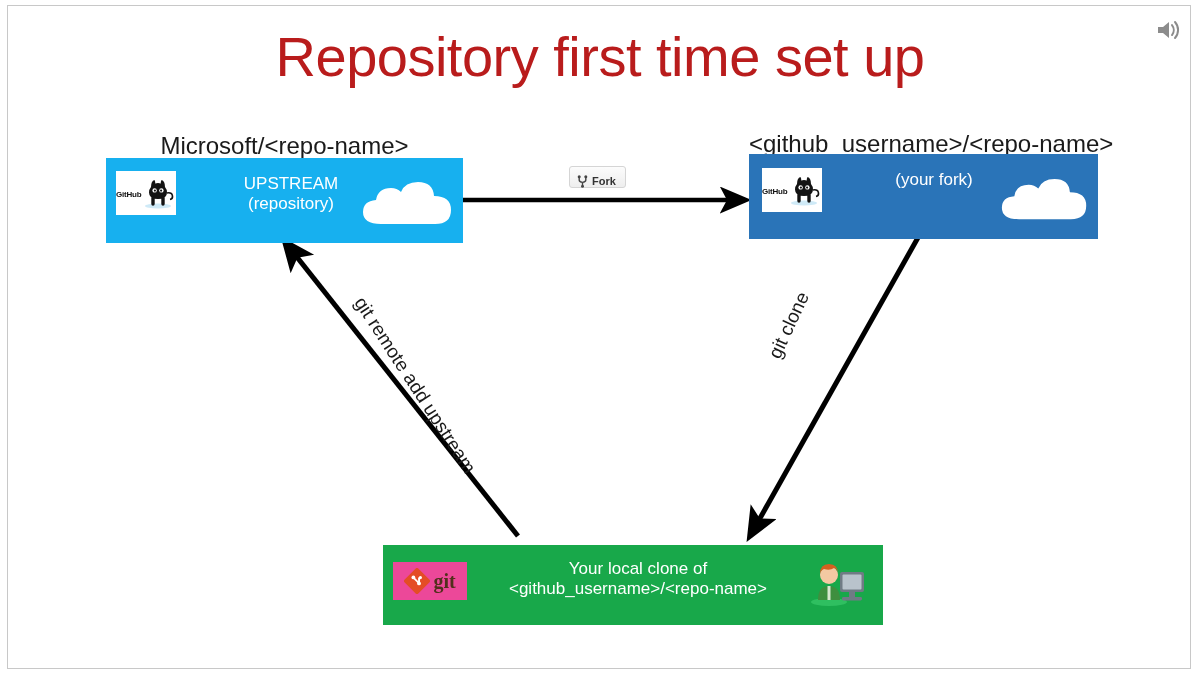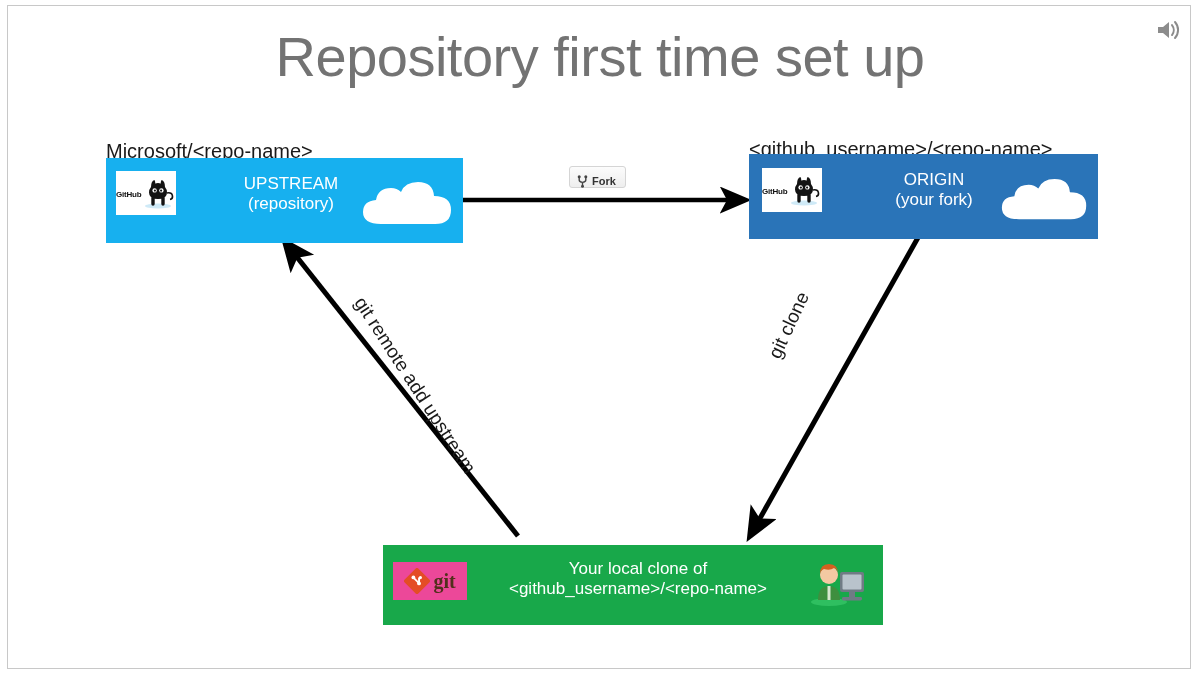--- a/index.html
+++ b/index.html
@@ -27,43 +27,42 @@
 
   
   #title {
     position: absolute;
     left: 0;
     top: 18px;
     width: 1184px;
     text-align: center;
     font-size: 56px;
     font-weight: 400;
-    color: #737373;
+    color: #b91c1c;
     letter-spacing: -0.5px;
     font-family: "Liberation Sans", sans-serif;
     white-space: nowrap;
   }
 
   
   #audio-icon {
     position: absolute;
     right: 7px;
     top: 8px;
     width: 32px;
     height: 32px;
   }
 
   
   .box-caption {
     position: absolute;
-    font-size: 20px;
+    font-size: 24px;
     color: #1a1a1a;
     white-space: nowrap;
-    text-align: left;
-    margin-top: 8px;
+    text-align: center;
   }
 
   
   .node-box {
     position: absolute;
     box-sizing: border-box;
     display: flex;
     align-items: center;
   }
   #upstream-box { left: 98px;  top: 152px; width: 357px; height: 85px; background: #17b0ef; }
@@ -241,21 +240,20 @@
         <circle cx="13.6" cy="13.4" r="2.2" fill="#ffffff"></circle>
         <circle cx="20.4" cy="13.4" r="2.2" fill="#ffffff"></circle>
         <circle cx="13.9" cy="13.6" r="1.1" fill="#131313"></circle>
         <circle cx="20.1" cy="13.6" r="1.1" fill="#131313"></circle>
         <path d="M12 21 L12 27 M22 21 L22 27" stroke="#131313" stroke-width="3.4" stroke-linecap="round"></path>
         <path d="M26 16 Q31 15 31.5 19 Q31.8 22 29 22.5" stroke="#131313" stroke-width="1.6" fill="none"></path>
       </svg>
     </div>
 
     <div class="node-label" style="position:absolute; left:110px; top:16px; width:150px;">
-      <div>ORIGIN</div>
       <div>(your fork)</div>
     </div>
 
     <svg style="position:absolute; left:248px; top:22px;" width="96" height="46" viewBox="0 0 98 48">
       <path d="M22 45 Q4 45 4 33 Q4 22 17 21 Q19 9 32 9 Q38 9 42 13 Q46 3 59 3 Q74 3 75 17 Q92 17 92 31 Q92 45 76 45 Z" fill="#ffffff"></path>
     </svg>
   </div>
 
   <div id="local-box" class="node-box">
     <div class="git-logo" style="left:10px; top:17px; width:74px; height:38px;">

